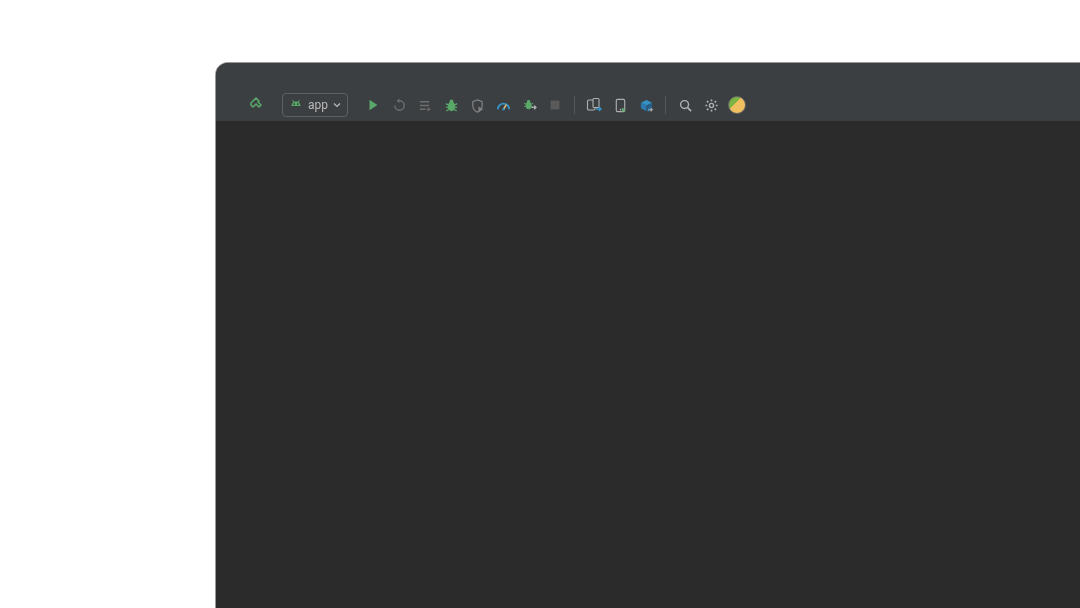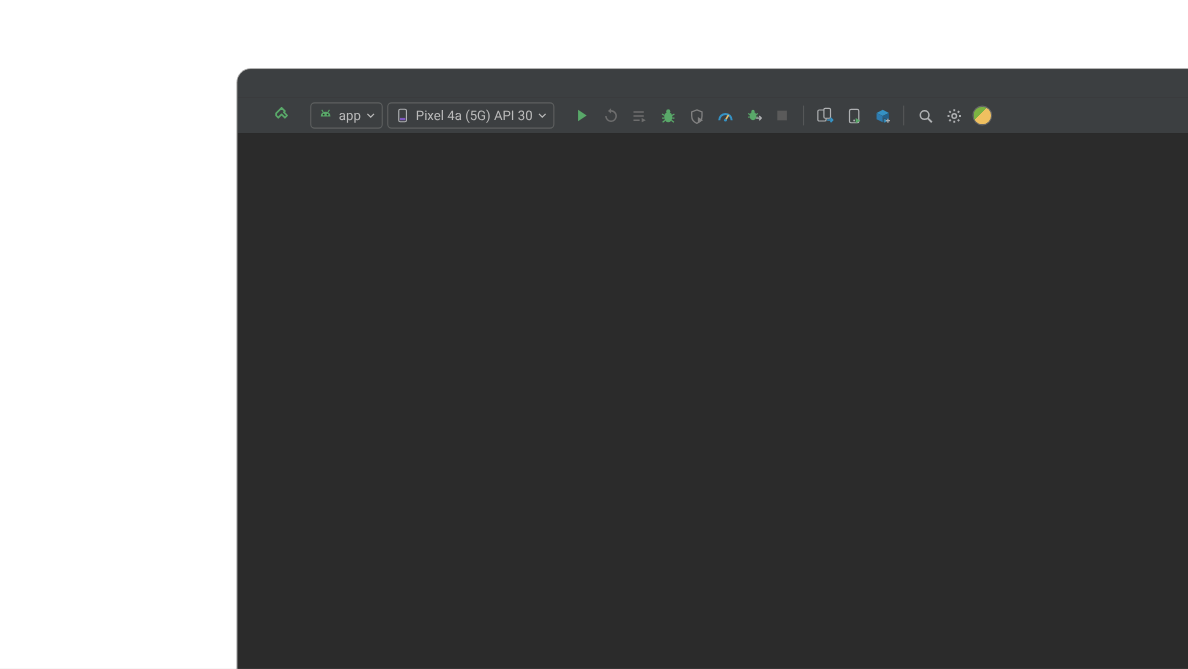--- a/index.html
+++ b/index.html
@@ -94,34 +94,20 @@
         </svg>
       </span>
       <span class="txt">app</span>
       <span>
         <svg class="chev-down" viewBox="0 0 8 8">
             <path d="M1 2.5 L4 5.5 L7 2.5" fill="none" stroke="#BBBBBB" stroke-width="1.2"></path>
           </svg>
       </span>
     </div>
 
-    <div class="combo">
-      <span>
-        <svg width="14" height="14" viewBox="0 0 16 16">
-          <rect x="4" y="1.5" width="8" height="13" rx="1.5" fill="none" stroke="#AFB1B3" stroke-width="1.2"></rect>
-          <rect x="5.2" y="10.5" width="5.6" height="2.4" fill="#7E57C2"></rect>
-        </svg>
-      </span>
-      <span class="txt">Pixel 4a (5G) API 30</span>
-      <span>
-        <svg class="chev-down" viewBox="0 0 8 8">
-            <path d="M1 2.5 L4 5.5 L7 2.5" fill="none" stroke="#BBBBBB" stroke-width="1.2"></path>
-          </svg>
-      </span>
-    </div>
 
     <div class="spacer"></div>
 
     <div class="btn">
       <span>
         <svg width="14" height="14" viewBox="0 0 16 16">
             <path d="M4 2 L13 8 L4 14 Z" fill="#59A869"></path>
           </svg>
       </span>
     </div>

